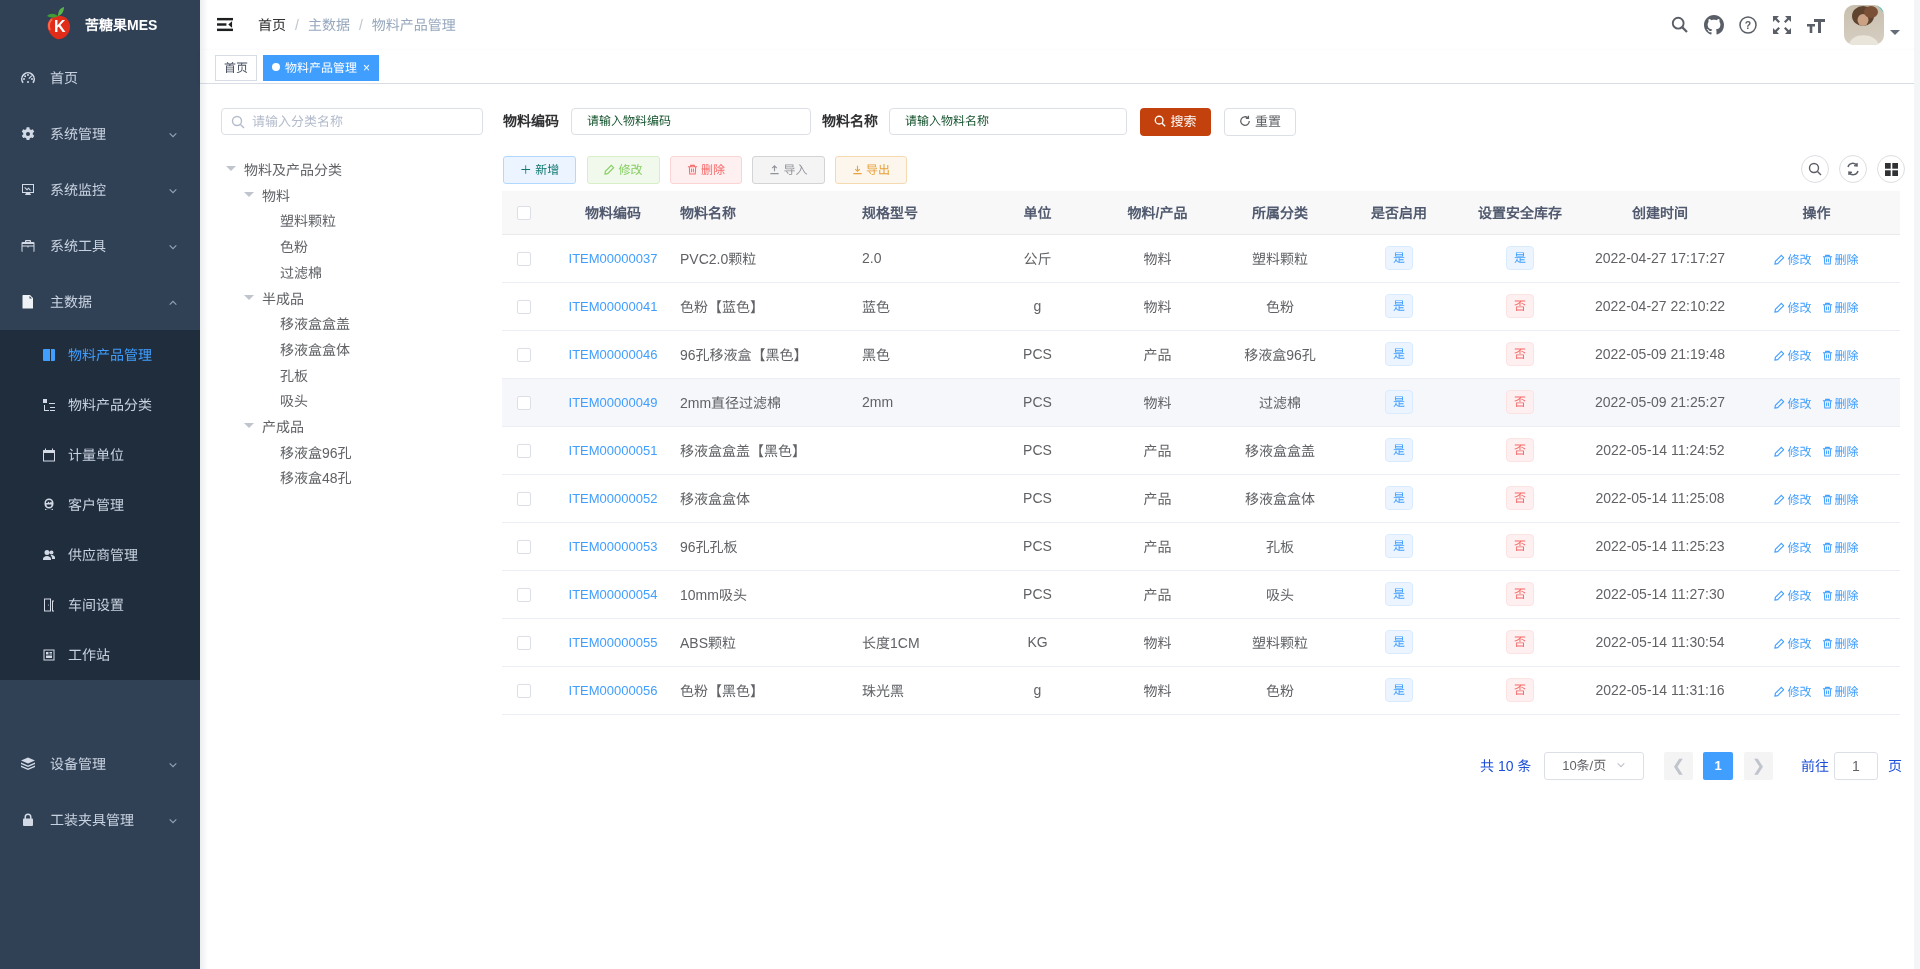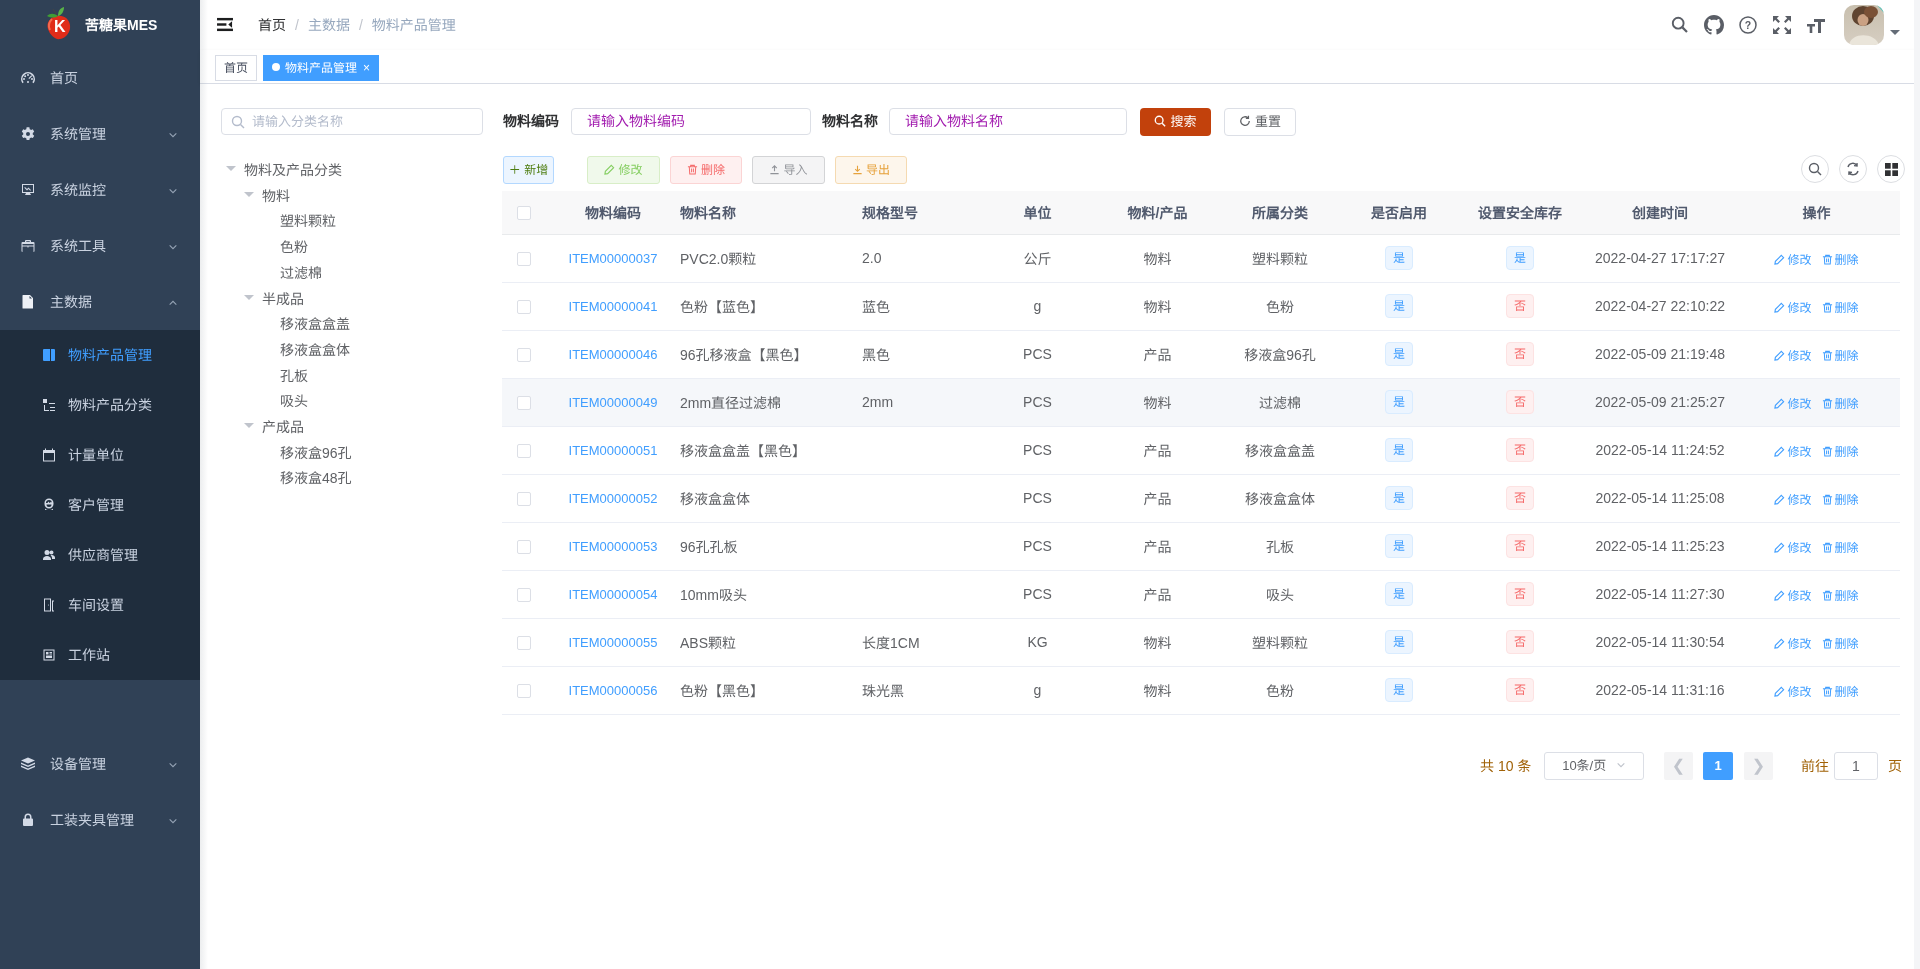--- a/index.html
+++ b/index.html
@@ -40,26 +40,26 @@
 .edge { position:absolute; right:0; top:0; width:6px; height:969px; background:#f4f5f7; z-index:50;}
 
 .tinput { position:absolute; left:21px; top:24px; width:262px; height:27px; border:1px solid #dcdfe6; border-radius:4px; }
 .tinput .ph { position:absolute; left:30px; top:0; line-height:25px; color:#b4bccc; font-size:13px; }
 .tinput svg { position:absolute; left:9px; top:6px; }
 .tnode { position:absolute; height:26px; line-height:26px; font-size:14px; color:#606266; white-space:nowrap; }
 .tnode .car { position:absolute; top:9px; width:0; height:0; border:5px solid transparent; border-top-color:#c0c4cc; }
 
 .flabel { position:absolute; top:24px; height:27px; line-height:27px; font-size:14px; font-weight:bold; color:#303133; }
 .finput { position:absolute; top:24px; height:27px; border:1px solid #dcdfe6; border-radius:4px; background:#fff; }
-.finput .ph { position:absolute; left:15px; top:0; line-height:25px; color:#a21caf; font-size:14px; }
+.finput .ph { position:absolute; left:15px; top:0; line-height:25px; color:#14532d; font-size:12px; }
 .btn { position:absolute; border-radius:4px; font-size:13px; text-align:center; }
 .btn-search { left:940px; top:24px; width:71px; height:28px; background:#c2410c; color:#fff; line-height:28px; }
 .btn-reset { left:1024px; top:24px; width:72px; height:28px; background:#fff; border:1px solid #dcdfe6; color:#606266; line-height:26px; }
 .mini { top:72px; height:28px; line-height:26px; font-size:12px; border-radius:3px; border:1px solid; }
-.b-add { left:303px; width:51px; background:#ecf5ff; border-color:#b3d8ff; color:#4d7c0f; }
+.b-add { left:303px; width:73px; background:#ecf5ff; border-color:#b3d8ff; color:#0f766e; }
 .b-edit { left:387px; width:73px; background:#f0f9eb; border-color:#d8eec7; color:#85ce61; }
 .b-del { left:470px; width:72px; background:#fef0f0; border-color:#fbd4d4; color:#f56c6c; }
 .b-imp { left:552px; width:73px; background:#f4f4f5; border-color:#d3d4d6; color:#909399; }
 .b-exp { left:635px; width:72px; background:#fdf6ec; border-color:#f5dab1; color:#e6a23c; }
 .circ { position:absolute; top:71px; width:28px; height:28px; border:1px solid #dcdee2; border-radius:50%; background:#fff; }
 
 table.grid { position:absolute; left:302px; top:107px; width:1398px; border-collapse:collapse; table-layout:fixed; font-size:14px; color:#606266; }
 table.grid th { height:43px; background:#f8f8f9; color:#515a6e; font-weight:bold; font-size:14px; border-bottom:1px solid #e8eaec; padding:0 10px; }
 table.grid td { height:48px; border-bottom:1px solid #ebeef5; padding:0 10px; }
 table.grid td.dt { white-space:nowrap; padding:0; }
@@ -67,21 +67,21 @@
 table.grid .l { text-align:left; }
 tr.hov td { background:#f5f7fa; }
 .cbx { display:inline-block; width:14px; height:14px; border:1px solid #dcdfe6; border-radius:2px; background:#fff; vertical-align:middle; }
 a.lnk { color:#409eff; text-decoration:none; font-size:13px; }
 table.grid td:nth-child(2), table.grid th:nth-child(2) { padding-left:20px; }
 .tagb { display:inline-block; min-width:28px; height:24px; line-height:22px; padding:0 5px; border-radius:4px; font-size:12px; }
 .tag-y { background:#ecf5ff; border:1px solid #d9ecff; color:#409eff; }
 .tag-n { background:#fef0f0; border:1px solid #fde2e2; color:#f56c6c; }
 .op { font-size:12px; color:#409eff; }
 
-.pgtext { position:absolute; font-size:14px; color:#a16207; }
+.pgtext { position:absolute; font-size:14px; color:#1d4ed8; }
 .pgbox { position:absolute; border-radius:3px; }
 </style>
 </head>
 <body>
 <div class="sidebar" id="sidebar">
   <div class="logo">
     <svg class="berry" width="30" height="36" viewBox="0 0 30 36">
       <path d="M13 9 C6 10 2 16 4 22 C6 28 11 33 16 32 C22 31 27 25 26 18 C25 12 20 8 13 9 Z" fill="#e02c19"></path>
       <path d="M8 12 C5 15 4 19 6 23" stroke="#f4694f" stroke-width="2" fill="none"></path>
       <path d="M14 9 C10 6 6 6 3 9 C7 11 11 11 14 9 Z" fill="#3f9c35"></path>

